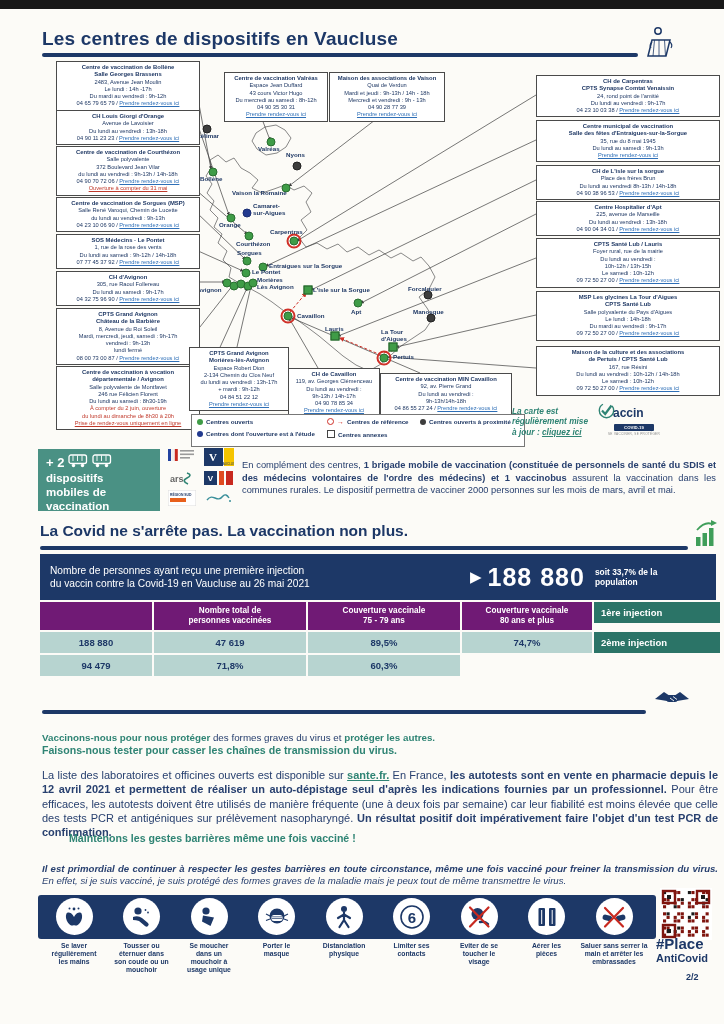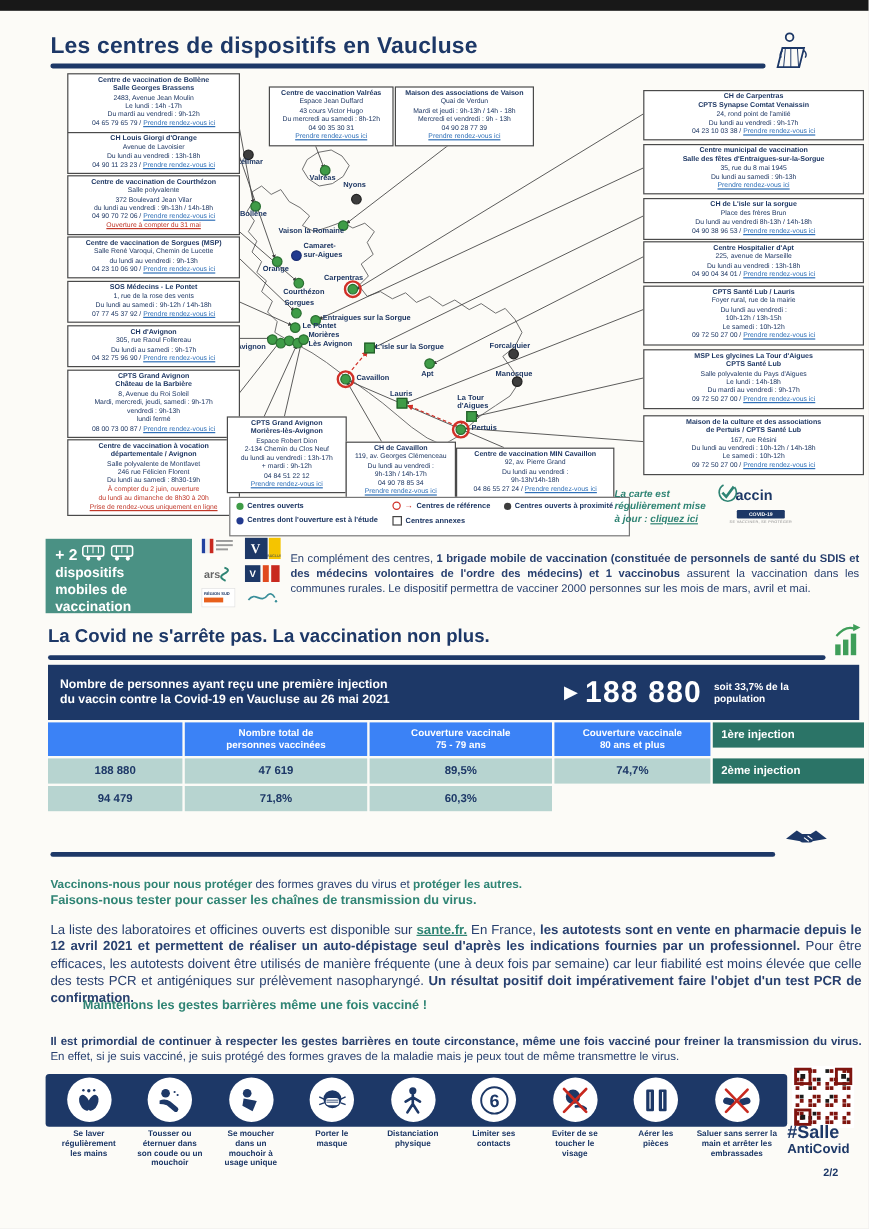--- a/index.html
+++ b/index.html
@@ -53,35 +53,35 @@
   .logo{position:absolute;}
   .para{position:absolute;color:#28406f;text-align:justify;}
   .b{font-weight:bold;}
   .g{color:#2f8474;font-weight:bold;}
   .u{text-decoration:underline;}
   .lkg{color:#2f8474;font-weight:bold;text-decoration:underline;}
   .p-mobile{left:242px;top:450px;width:474px;font-size:9.3px;line-height:1.34;}
   
   .banner{position:absolute;left:40px;top:554px;width:676px;height:46px;background:#1d3867;color:#fff;
           display:flex;align-items:center;box-sizing:border-box;padding:0 10px;}
-  .banner .txt{font-size:10.2px;font-weight:bold;white-space:pre-line;line-height:1.3;width:418px;}
+  .banner .txt{font-size:10.2px;font-weight:normal;white-space:pre-line;line-height:1.3;width:418px;}
   .banner .arr{font-size:15px;margin:0 6px 0 2px;}
   .banner .val{font-size:25px;font-weight:bold;letter-spacing:1px;}
   .banner .suf{font-size:8.4px;font-weight:bold;white-space:pre-line;line-height:1.25;margin-left:10px;}
   #tbl{position:absolute;left:40px;top:602px;width:678px;display:grid;
        grid-template-columns:112px 152px 152px 130px 126px;gap:2px;z-index:2;}
-  .th{background:#3b82f6;color:#fff;font-size:8.2px;font-weight:bold;text-align:center;white-space:pre-line;
+  .th{background:#701a75;color:#fff;font-size:8.2px;font-weight:bold;text-align:center;white-space:pre-line;
       height:28px;display:flex;align-items:center;justify-content:center;line-height:1.2;}
   .tl{background:#2b7467;color:#fff;font-size:9.5px;font-weight:bold;height:21px;display:flex;align-items:center;padding-left:7px;}
   .td{background:#b7d4d0;color:#1d3867;font-size:9.5px;font-weight:bold;height:21px;display:flex;align-items:center;justify-content:center;}
   
   .h-green{position:absolute;left:42px;font-size:10.6px;font-weight:bold;color:#2f8474;}
   .p1{left:42px;top:722px;width:676px;font-size:9.8px;}
   .p2{left:42px;top:757px;width:676px;font-size:11px;line-height:1.3;}
-  .p3{left:42px;top:853px;width:676px;font-size:9.6px;line-height:1.3;}
+  .p3{left:42px;top:853px;width:676px;font-size:9.6px;line-height:1.3;font-style:italic;}
   
   .band{position:absolute;left:38px;top:895px;width:618px;height:44px;background:#1d3867;border-radius:3px;}
   .gi{position:absolute;top:898px;width:37px;height:37px;border-radius:50%;background:#fff;
       display:flex;align-items:center;justify-content:center;z-index:2;}
   .glabel{position:absolute;top:942px;width:72px;font-size:6.8px;font-weight:bold;color:#1d3867;
           text-align:center;white-space:pre-line;line-height:1.2;}
   .tous{position:absolute;left:656px;top:936px;font-size:15px;font-weight:bold;color:#1d3867;line-height:1;}
   .anticovid{position:absolute;left:656px;top:952px;font-size:11px;font-weight:bold;color:#1d3867;}
   .pgnum{position:absolute;left:686px;top:972px;font-size:9px;font-weight:bold;color:#1d3867;}
 </style>
@@ -569,21 +569,21 @@
         <rect x="42.05" y="45.599999999999994" width="3.1" height="3.1" fill="#7f150f"></rect>
         <rect x="45.599999999999994" y="45.599999999999994" width="3.1" height="3.1" fill="#7f150f"></rect>
         <rect x="3" y="3" width="12" height="12" fill="none" stroke="#7f150f" stroke-width="2.4"></rect>
         <rect x="7" y="7" width="4" height="4" fill="#1b1b1b"></rect>
         <rect x="37" y="3" width="12" height="12" fill="none" stroke="#7f150f" stroke-width="2.4"></rect>
         <rect x="41" y="7" width="4" height="4" fill="#1b1b1b"></rect>
         <rect x="3" y="37" width="12" height="12" fill="none" stroke="#7f150f" stroke-width="2.4"></rect>
         <rect x="7" y="41" width="4" height="4" fill="#1b1b1b"></rect>
       </svg>
   </div>
-  <div class="tous">#Salle</div>
+  <div class="tous">#Place</div>
   <div class="anticovid">AntiCovid</div>
   <div class="pgnum">2/2</div>
 <div class="gi" style="left: 55.5px;">
       <svg width="26" height="26" viewBox="0 0 26 26">
         <ellipse cx="9.5" cy="15" rx="4" ry="7" fill="#1d3867" transform="rotate(-24 9.5 15)"></ellipse>
         <ellipse cx="16.5" cy="15" rx="4" ry="7" fill="#1d3867" transform="rotate(24 16.5 15)"></ellipse>
         <circle cx="13" cy="5" r="1.4" fill="#1d3867"></circle>
         <circle cx="8.5" cy="4.5" r="1" fill="#1d3867"></circle>
         <circle cx="17.5" cy="4.5" r="1" fill="#1d3867"></circle>
       </svg>

